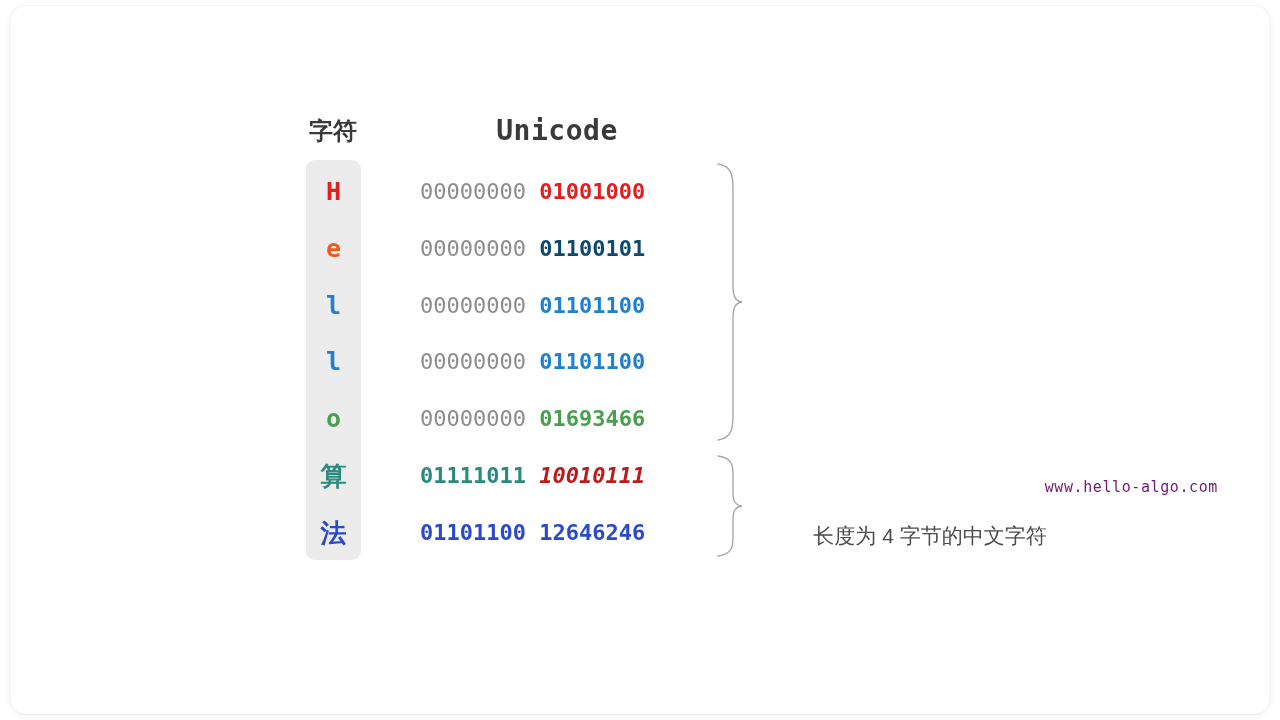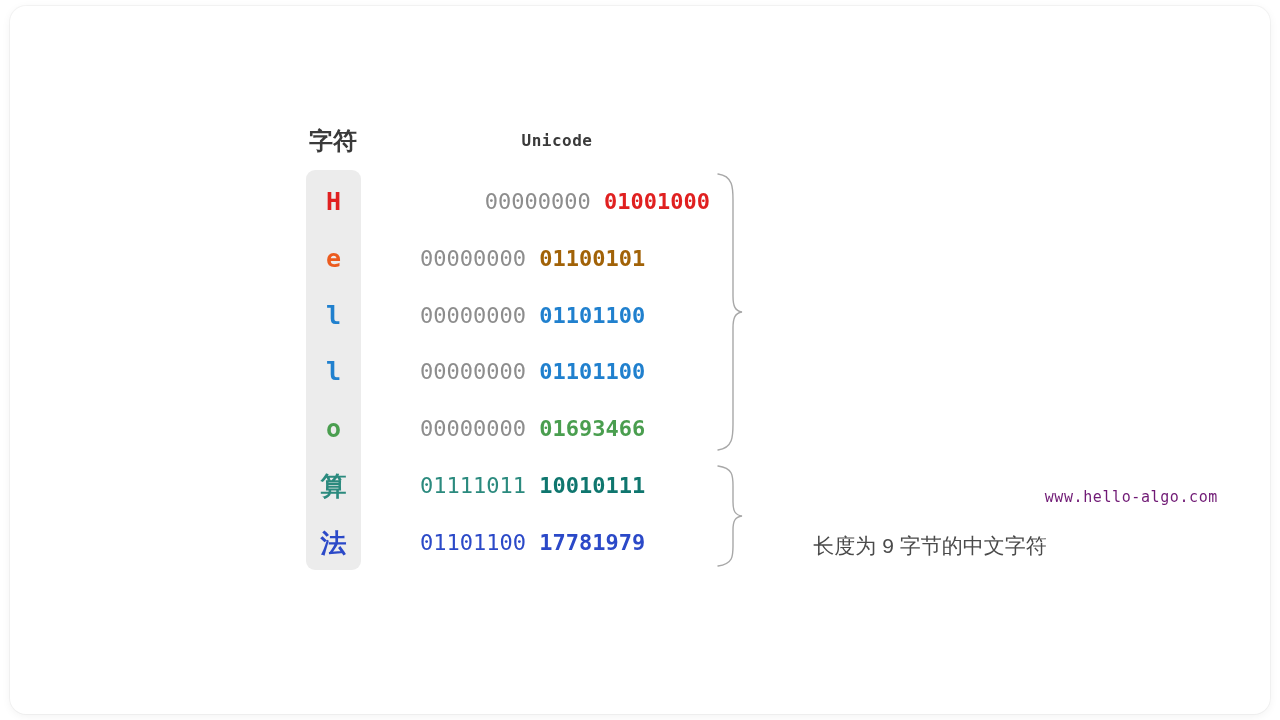--- a/index.html
+++ b/index.html
@@ -24,21 +24,21 @@
     height: 708px;
     background: #ffffff;
     border-radius: 16px;
     box-shadow: 0 0 0 1px rgba(0,0,0,0.035), 0 2px 10px rgba(0,0,0,0.055);
   }
 
   
   #stage {
     position: absolute;
     left: 0;
-    top: 10px;
+    top: 0;
     width: 1280px;
     height: 524px;
   }
 
   
   .col-header {
     position: absolute;
     font-weight: bold;
     color: #3a3a3a;
     text-align: center;
@@ -49,21 +49,21 @@
     top: 114px;
     width: 100px;
     font-size: 24px;
     line-height: 34px;
     font-family: "Liberation Sans", "DejaVu Sans", sans-serif;
   }
   #header-unicode {
     left: 432px;
     top: 114px;
     width: 250px;
-    font-size: 16px;
+    font-size: 28px;
     line-height: 34px;
     font-family: "DejaVu Sans Mono", "Liberation Mono", monospace;
     letter-spacing: 0.5px;
   }
 
   
   #char-column {
     position: absolute;
     left: 306px;
     top: 160px;
@@ -95,21 +95,21 @@
     left: 420px;
     width: 290px;
     height: 56px;
     line-height: 56px;
     font-family: "DejaVu Sans Mono", "Liberation Mono", monospace;
     font-size: 22px;
     white-space: pre;
     letter-spacing: 0px;
   }
   .bin-hi { color: #8d8d8d; font-weight: normal; }
-  .bin-hi.filled { font-weight: normal; }
+  .bin-hi.filled { font-weight: bold; }
   .bin-lo { font-weight: bold; }
   .bin-gap { color: transparent; }
 
   
   #braces {
     position: absolute;
     left: 0;
     top: 0;
     width: 1280px;
     height: 720px;
@@ -163,33 +163,33 @@
 
 <div id="stage">
 
   <div class="col-header" id="header-char">字符</div>
   <div class="col-header" id="header-unicode">Unicode</div>
 
   <div id="char-column"></div>
 
   <div id="rows-host">
       <div class="char-cell" style="top: 164px; color: rgb(224, 32, 32);"><span>H</span></div>
-      <div class="bin-row" style="top: 164px; text-align: right;"><span class="bin-hi" style="color: rgb(141, 141, 141);">00000000</span><span class="bin-gap"> </span><span class="bin-lo" style="color: rgb(224, 32, 32);">01001000</span></div>
+      <div class="bin-row" style="top: 164px;"><span class="bin-hi" style="color: rgb(141, 141, 141);">00000000</span><span class="bin-gap"> </span><span class="bin-lo" style="color: rgb(224, 32, 32);">01001000</span></div>
       <div class="char-cell" style="top: 220.8px; color: rgb(236, 91, 30);"><span>e</span></div>
-      <div class="bin-row" style="top: 220.8px;"><span class="bin-hi" style="color: rgb(141, 141, 141);">00000000</span><span class="bin-gap"> </span><span class="bin-lo" style="color: #a16207;">01100101</span></div>
+      <div class="bin-row" style="top: 220.8px;"><span class="bin-hi" style="color: rgb(141, 141, 141);">00000000</span><span class="bin-gap"> </span><span class="bin-lo" style="color: #0c4a6e;">01100101</span></div>
       <div class="char-cell" style="top: 277.6px; color: rgb(32, 128, 206);"><span>l</span></div>
       <div class="bin-row" style="top: 277.6px;"><span class="bin-hi" style="color: rgb(141, 141, 141);">00000000</span><span class="bin-gap"> </span><span class="bin-lo" style="color: rgb(32, 128, 206);">01101100</span></div>
       <div class="char-cell" style="top: 334.4px; color: rgb(32, 128, 206);"><span>l</span></div>
       <div class="bin-row" style="top: 334.4px;"><span class="bin-hi" style="color: rgb(141, 141, 141);">00000000</span><span class="bin-gap"> </span><span class="bin-lo" style="color: rgb(32, 128, 206);">01101100</span></div>
       <div class="char-cell" style="top: 391.2px; color: rgb(74, 158, 79);"><span>o</span></div>
       <div class="bin-row" style="top: 391.2px;"><span class="bin-hi" style="color: rgb(141, 141, 141);">00000000</span><span class="bin-gap"> </span><span class="bin-lo" style="color: rgb(74, 158, 79);">01693466</span></div>
       <div class="char-cell cjk" style="top: 448px; color: rgb(43, 138, 126);"><span>算</span></div>
-      <div class="bin-row" style="top: 448px;"><span class="bin-hi filled" style="color: rgb(43, 138, 126);">01111011</span><span class="bin-gap"> </span><span class="bin-lo" style="color: #0f766e;">10010111</span></div>
+      <div class="bin-row" style="top: 448px;"><span class="bin-hi filled" style="color: rgb(43, 138, 126);">01111011</span><span class="bin-gap"> </span><span class="bin-lo" style="color: #b91c1c; font-style: italic;">10010111</span></div>
       <div class="char-cell cjk" style="top: 504.8px; color: rgb(43, 73, 200);"><span>法</span></div>
-      <div class="bin-row" style="top: 504.8px;"><span class="bin-hi filled" style="color: rgb(43, 73, 200);">01101100</span><span class="bin-gap"> </span><span class="bin-lo" style="color: rgb(43, 73, 200);">17781979</span></div>
+      <div class="bin-row" style="top: 504.8px;"><span class="bin-hi filled" style="color: rgb(43, 73, 200);">01101100</span><span class="bin-gap"> </span><span class="bin-lo" style="color: rgb(43, 73, 200);">12646246</span></div>
     </div>
 
   <svg id="braces" viewBox="0 0 1280 720">
 
     <path d="M 718 164
              C 733 166, 733 178, 733 190
              L 733 286
              C 733 296, 735 301, 742 302
              C 735 303, 733 308, 733 318
              L 733 414
@@ -201,18 +201,18 @@
              C 733 501, 735 505, 742 506
              C 735 507, 733 511, 733 520
              L 733 536
              C 733 546, 733 554, 718 556" fill="none" stroke="#a8a8a8" stroke-width="1.4" stroke-linecap="round"></path>
   </svg>
 
   <div class="annot" id="annot-1">
   </div>
 
   <div class="annot" id="annot-2">
-    <div class="annot-main">长度为 9 字节的中文字符</div>
+    <div class="annot-main">长度为 4 字节的中文字符</div>
   </div>
 
   <div id="watermark">www.hello-algo.com</div>
 
 </div>
 
 </body></html>

